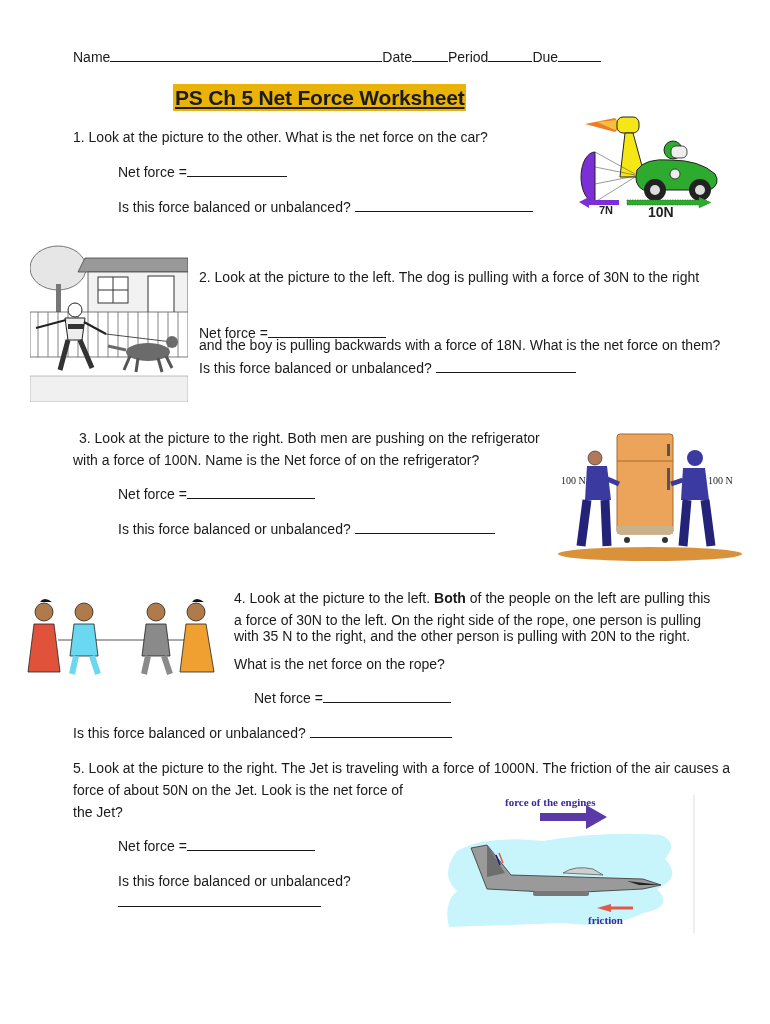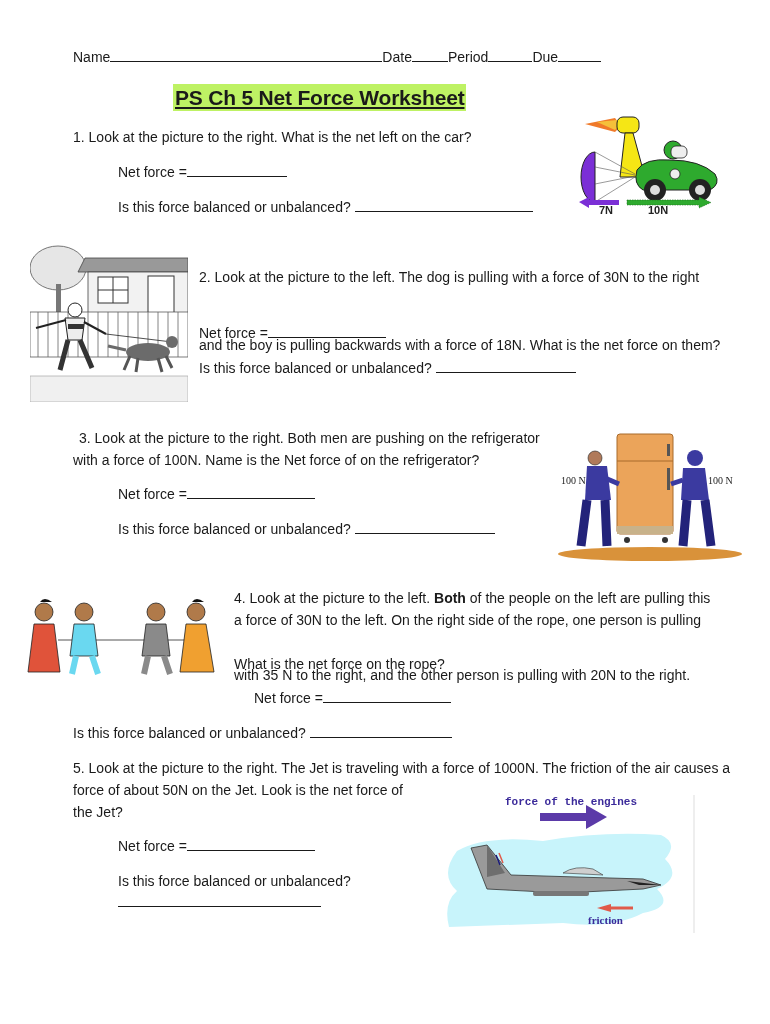--- a/index.html
+++ b/index.html
@@ -1,36 +1,36 @@
 <!DOCTYPE html>
 <html><head>
 <meta charset="utf-8">
 <style>
   html, body { margin:0; padding:0; background:#ffffff; }
   body { width:770px; height:1024px; position:relative; overflow:hidden;
          font-family:"Liberation Sans", "DejaVu Sans", sans-serif; color:#1a1a1a; font-size:14px; }
   .abs { position:absolute; white-space:nowrap; }
   .line { position:absolute; white-space:nowrap; font-size:14px; line-height:18px;text-align:right; }
   .blank { display:inline-block; border-bottom:1px solid #1a1a1a; height:13px; vertical-align:baseline; }
-  .title { position:absolute; left:173px; top:84px; background:#bef264; font-weight:bold; font-size:21px;
+  .title { position:absolute; left:173px; top:84px; background:#eab308; font-weight:bold; font-size:21px;
            line-height:27px; text-decoration:underline; padding:0 2px; letter-spacing:-0.2px; }
   .fig { position:absolute; }
   .bold { font-weight:bold; }
 </style>
 </head>
 <body>
 
 <div class="line" style="left:73px; top:48px;">
   <span>Name</span><span class="blank" style="width:272px;"></span><span>Date</span><span class="blank" style="width:36px;"></span><span>Period</span><span class="blank" style="width:44px;"></span><span>Due</span><span class="blank" style="width:43px;"></span>
 </div>
 
 <div class="title">PS Ch 5 Net Force Worksheet</div>
 
 <div class="line" style="left:73px; top:128px;">
-  <span>1.</span> <span>Look at the picture to the right. What is the net left on the car?</span>
+  <span>1.</span> <span>Look at the picture to the other. What is the net force on the car?</span>
 </div>
 <div class="line" style="left:118px; top:163px;">
   <span>Net force =</span><span class="blank" style="width:100px;"></span>
 </div>
 <div class="line" style="left:118px; top:198px;">
   <span>Is this force balanced or unbalanced?</span> <span class="blank" style="width:178px;"></span>
 </div>
 <div class="fig" style="left:575px; top:112px; width:160px; height:106px;">
   <svg width="160" height="106" viewBox="0 0 160 106">
 
@@ -54,21 +54,21 @@
 
     <circle cx="80" cy="78" r="11" fill="#222"></circle>
     <circle cx="80" cy="78" r="5" fill="#ddd"></circle>
     <circle cx="125" cy="78" r="11" fill="#222"></circle>
     <circle cx="125" cy="78" r="5" fill="#ddd"></circle>
 
     <path d="M4 90 L14 85 L14 88 L44 88 L44 93 L14 93 L14 96 Z" fill="#7b2fd6"></path>
     <path d="M52 88 L124 88 L124 85 L136 90.5 L124 96 L124 93 L52 93 Z" fill="#2eaa2e" stroke="#1b6b1b" stroke-width="0.6" stroke-dasharray="1.5 1"></path>
   </svg>
   <div class="abs" style="left:24px; top:92px; font-weight:bold; font-size:11px; color:#222;">7N</div>
-  <div class="abs" style="left:73px; top:92px; font-weight:bold; font-size:11px; color:#222;">10N</div>
+  <div class="abs" style="left:73px; top:92px; font-weight:bold; font-size:14px; color:#222;">10N</div>
 </div>
 
 <div class="fig" style="left:30px; top:244px; width:158px; height:158px;">
   <svg width="158" height="158" viewBox="0 0 158 158">
     <rect width="158" height="158" fill="#fff"></rect>
 
     <ellipse cx="28" cy="24" rx="28" ry="22" fill="#e6e6e6" stroke="#555" stroke-width="0.8"></ellipse>
     <rect x="26" y="40" width="5" height="28" fill="#777"></rect>
 
     <polygon points="55,14 158,14 158,28 48,28" fill="#999" stroke="#444" stroke-width="0.8"></polygon>
@@ -182,21 +182,21 @@
 
     <circle cx="178" cy="16" r="9" fill="#b07a4a" stroke="#222" stroke-width="0.8"></circle>
     <path d="M174 6 Q178 0 186 6" fill="#111"></path>
     <path d="M168 28 L188 28 L196 76 L162 76 Z" fill="#f0a030" stroke="#222" stroke-width="0.8"></path>
   </svg>
 </div>
 <div class="line" style="left:234px; top:589px;">
   <span>4.</span> <span>Look at the picture to the left. </span><span class="bold">Both</span><span> of the people on the left are pulling this</span>
 </div>
 <div class="line" style="left:234px; top:611px;">a force of 30N to the left. On the right side of the rope, one person is pulling</div>
-<div class="line" style="left:234px; top:666px;">with 35 N to the right, and the other person is pulling with 20N to the right.</div>
+<div class="line" style="left:234px; top:627px;">with 35 N to the right, and the other person is pulling with 20N to the right.</div>
 <div class="line" style="left:234px; top:655px;">What is the net force on the rope?</div>
 <div class="line" style="left:254px; top:689px;">
   <span>Net force =</span><span class="blank" style="width:128px;"></span>
 </div>
 <div class="line" style="left:73px; top:724px;">
   <span>Is this force balanced or unbalanced?</span> <span class="blank" style="width:142px;"></span>
 </div>
 
 <div class="line" style="left:73px; top:759px;">
   <span>5.</span> <span>Look at the picture to the right. The Jet is traveling with a force of 1000N. The friction of the air causes a</span>
@@ -223,15 +223,15 @@
     <path d="M28 55 L44 52 L68 82 L200 86 L218 92 L200 96 L120 100 L44 96 Z" fill="#9a9a9a" stroke="#333" stroke-width="0.8"></path>
     <path d="M44 52 L62 80 L44 84 Z" fill="#6e6e6e"></path>
     <path d="M184 88 L218 92 L196 92 Z" fill="#222"></path>
     <path d="M120 80 Q132 72 150 76 L160 82 Z" fill="#cfcfcf" stroke="#333" stroke-width="0.6"></path>
     <rect x="90" y="98" width="56" height="5" rx="2" fill="#777"></rect>
     <line x1="56" y1="60" x2="60" y2="70" stroke="#e05a4a" stroke-width="1.5"></line>
     <line x1="53" y1="62" x2="57" y2="72" stroke="#1a1a7a" stroke-width="1.5"></line>
 
     <path d="M168 111 L154 115 L168 119 L168 116.5 L190 116.5 L190 113.5 L168 113.5 Z" fill="#e05a4a"></path>
   </svg>
-  <div class="abs" style="left:62px; top:3px; font-family:Liberation Mono, monospace; font-weight:bold; font-size:11px; color:#3b2a9a;">force of the engines</div>
+  <div class="abs" style="left:62px; top:3px; font-family:Liberation Serif, serif; font-weight:bold; font-size:11px; color:#3b2a9a;">force of the engines</div>
   <div class="abs" style="left:145px; top:121px; font-family:'Liberation Serif', serif; font-weight:bold; font-size:11px; color:#3b2a9a;">friction</div>
 </div>
 
 </body></html>

